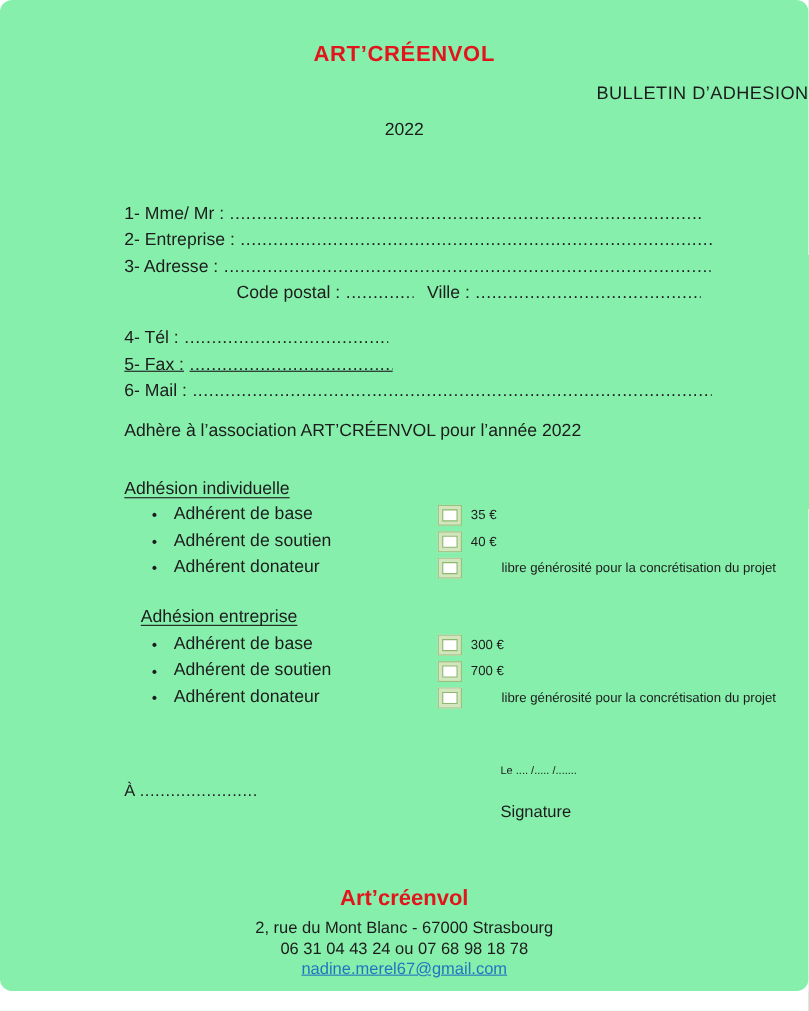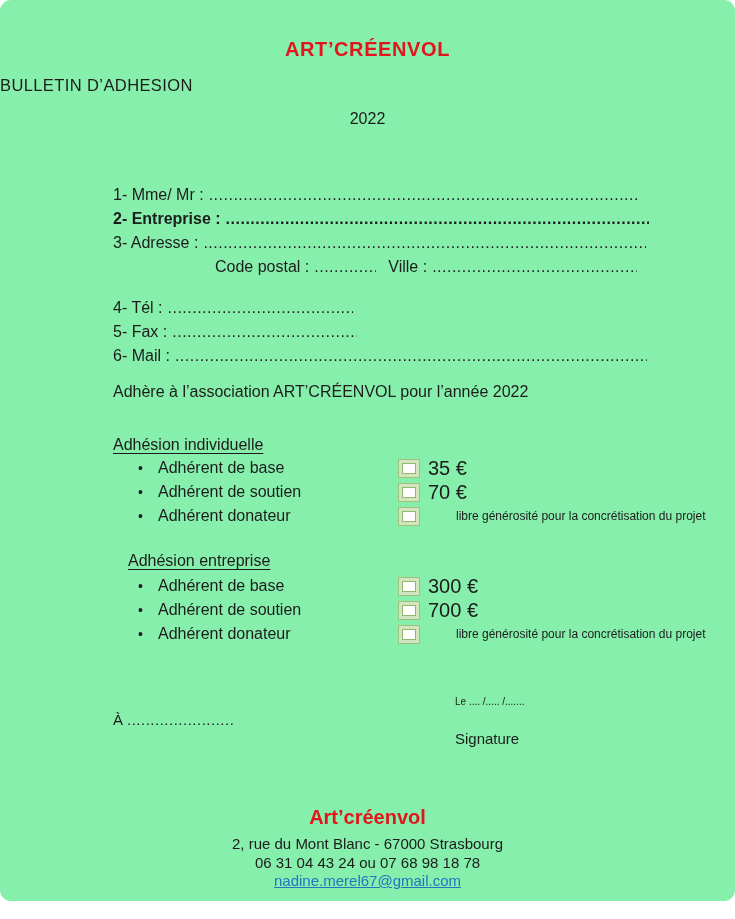--- a/index.html
+++ b/index.html
@@ -16,45 +16,45 @@
 
   
   .doc-title {
     position: absolute; top: 38px; left: 0; right: 0;
     text-align: center;
     font-size: 20px; font-weight: bold; letter-spacing: 0.6px;
     color: #e1151b;
   }
   .doc-subtitle {
     position: absolute; top: 76px; left: 0; right: 0;
-    text-align: left;
+    text-align: right;
     font-size: 16.5px; letter-spacing: 0.4px; color: #1c1c1c;
   }
   .doc-year {
     position: absolute; top: 110px; left: 0; right: 0;
     text-align: center; font-size: 16px;
   }
 
   
   .form-block { position: absolute; left: 113px; top: 183px; }
   .form-line {
     display: flex; align-items: baseline;
     height: 24px; line-height: 24px;
     font-size: 16px; white-space: nowrap;
   }
   .form-line .lbl { flex: 0 0 auto; padding-right: 5px; }
   .leader {
     flex: 1 1 auto; overflow: hidden; white-space: nowrap;
     letter-spacing: 0.5px;
   }
   .w527 { width: 527px; }
-  .w536 { width: 536px; font-weight: bold; }
+  .w536 { width: 536px; }
   .w533 { width: 533px; }
   .w240 { width: 240px; }
-  .w244 { width: 244px; }
+  .w244 { width: 244px; text-decoration: underline; }
   .w534 { width: 534px; }
   .row-cp { width: 524px; padding-left: 102px; box-sizing: border-box; }
   .row-cp .leader-cp1 { flex: 0 0 62px; }
   .row-cp .lbl-ville { margin-left: 12px; }
   .spacer17 { height: 17px; }
 
   
   .intro {
     position: absolute; left: 113px; top: 383px;
     font-size: 16px;
@@ -76,21 +76,21 @@
   .checkbox {
     box-sizing: border-box;
     width: 22px; height: 19px;
     background: #ffffff;
     border: 1px solid #9cc17c;
     box-shadow: inset 0 0 0 3px #d2e5bf, inset 0 0 0 4px #8eb96d;
     margin-right: 8px;
     cursor: pointer;
     flex: 0 0 auto;
   }
-  .price { font-size: 20px; white-space: nowrap; text-align: right; }
+  .price { font-size: 12px; white-space: nowrap; text-align: right; }
   .price-small { font-size: 12px; white-space: nowrap; padding-left: 28px; }
 
   
   .place-row {
     position: absolute; left: 113px; top: 710px;
     width: 120px; display: flex; align-items: baseline;
     font-size: 15px; height: 20px; line-height: 20px;
   }
   .place-row .lbl { padding-right: 4px; }
   .date-line { position: absolute; left: 455px; top: 696px; font-size: 10px; }
@@ -158,21 +158,21 @@
     <div class="item-row">
       <span class="bullet">•</span>
       <span class="item-label">Adhérent de base</span>
       <span class="checkbox"></span>
       <span class="price">35 €</span>
     </div>
     <div class="item-row">
       <span class="bullet">•</span>
       <span class="item-label">Adhérent de soutien</span>
       <span class="checkbox"></span>
-      <span class="price">70 €</span>
+      <span class="price">40 €</span>
     </div>
     <div class="item-row">
       <span class="bullet">•</span>
       <span class="item-label">Adhérent donateur</span>
       <span class="checkbox"></span>
       <span class="price-small">libre générosité pour la concrétisation du projet</span>
     </div>
   </div>
 
   <div class="sec-heading sec2-heading">Adhésion entreprise</div>

